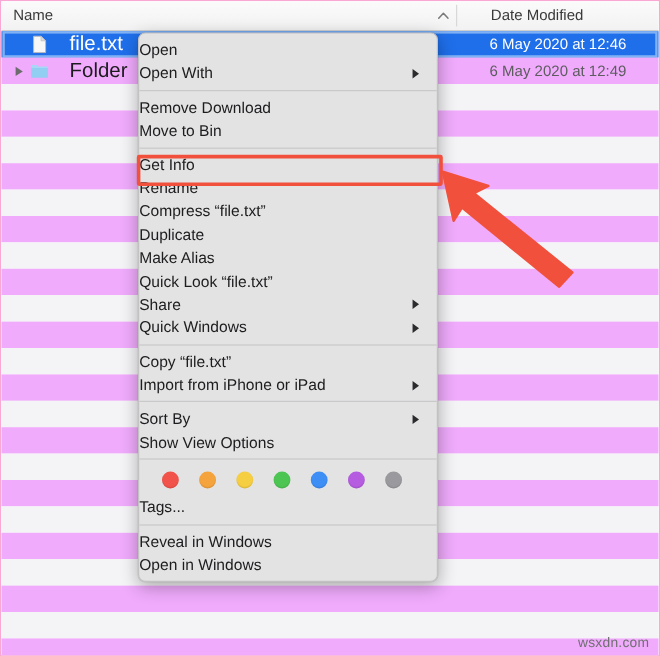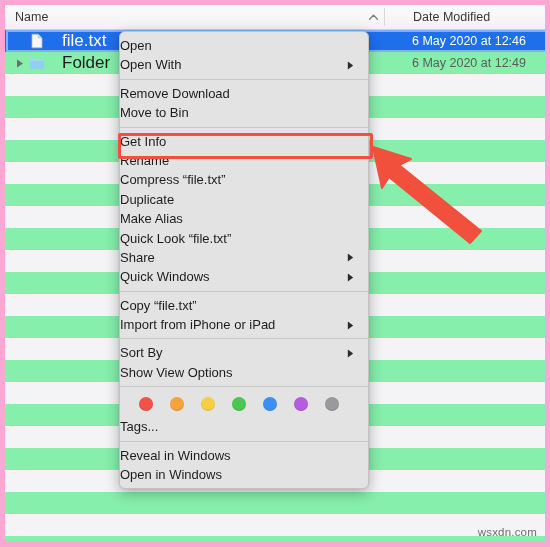--- a/index.html
+++ b/index.html
@@ -9,21 +9,21 @@
   }
   #screen {
     position: relative;
     width: 550px;
     height: 547px;
     overflow: hidden;
     background: #ffffff;
     font-family: "Liberation Sans", sans-serif;
     -webkit-font-smoothing: antialiased;
     box-sizing: border-box;
-    border: 5px solid #f9a8d4;
+    border: 1px solid #f9a8d4;
   }
 
   
   .finder {
     position: absolute;
     left: 0; top: 0;
     width: 548px;
     height: 545px;
     background: #ffffff;
     overflow: hidden;
@@ -72,21 +72,21 @@
     position: absolute;
     left: 0; top: 25px;
     width: 548px;
     height: 520px;
   }
   .row {
     position: relative;
     height: 22px;
     box-sizing: border-box;
   }
-  .row.odd  { background: #86efac; }
+  .row.odd  { background: #f0abfc; }
   .row.even { background: #f4f4f6; }
 
   .row.selected {
     background: #1f6feb;
   }
   .row.selected .rowname,
   .row.selected .rowdate { color: #ffffff; }
   .row .focus-ring {
     position: absolute;
     left: 1px; top: 0px;

